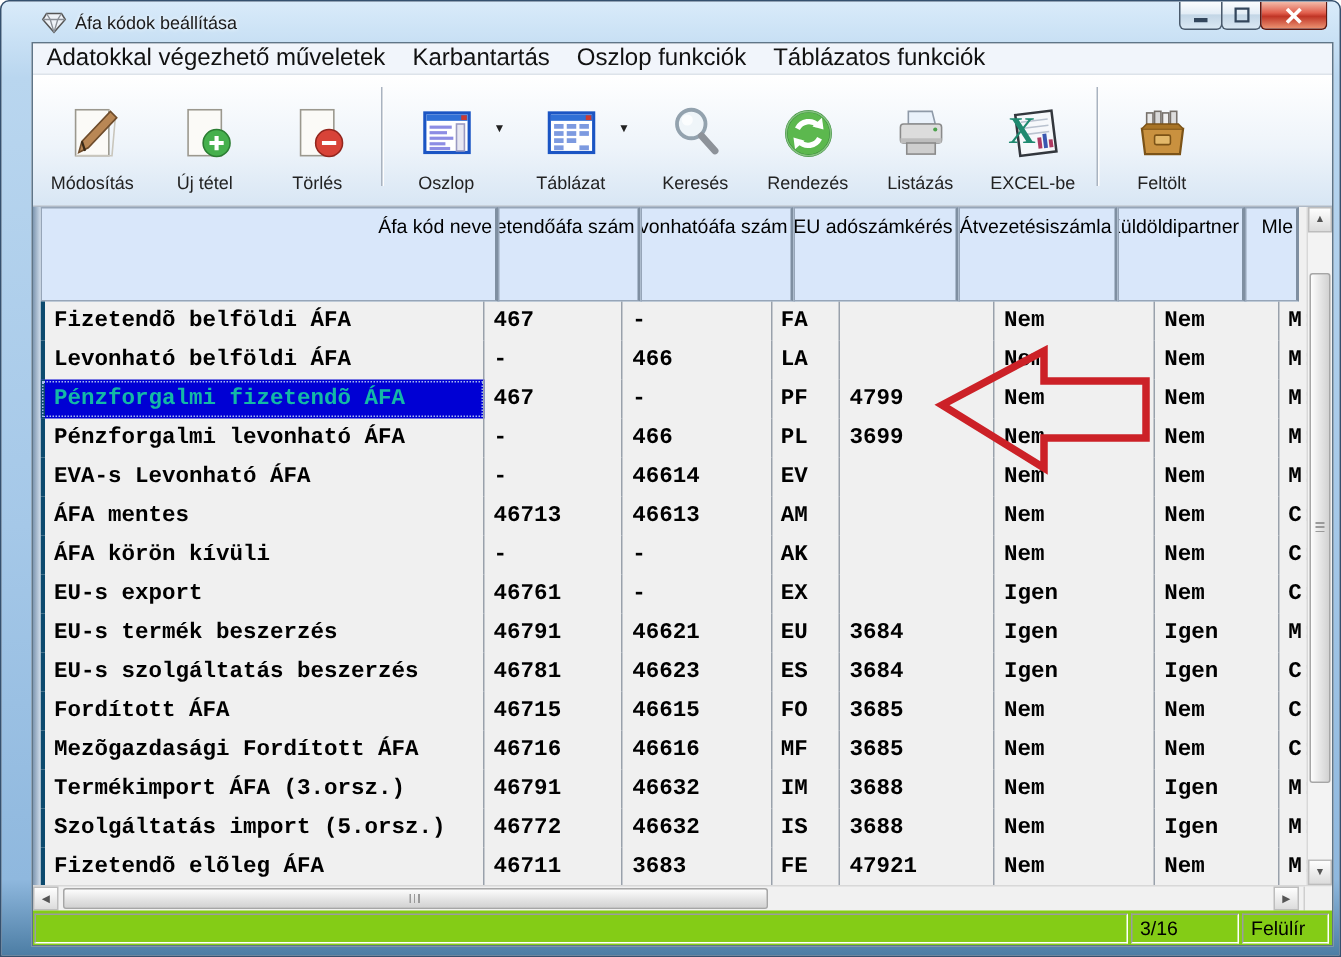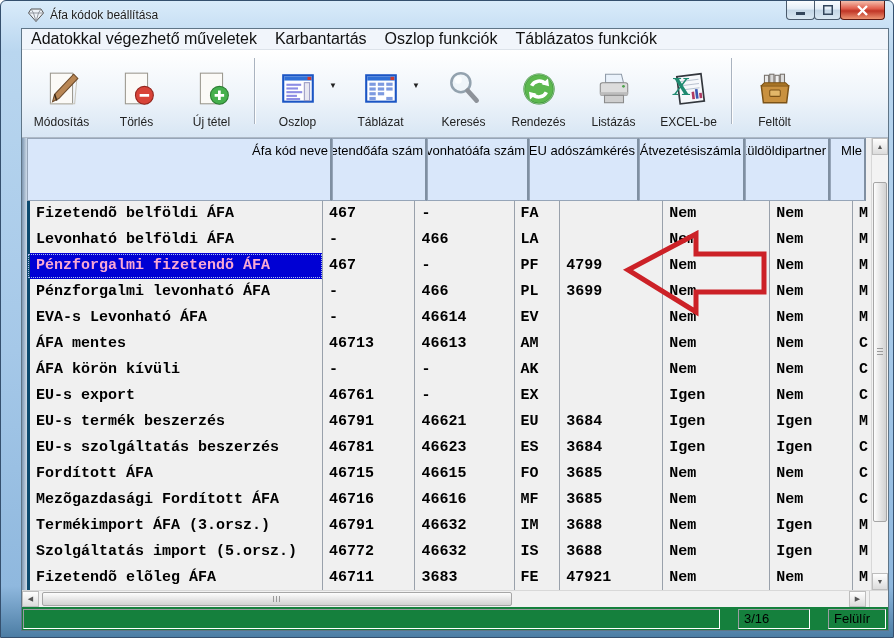--- a/index.html
+++ b/index.html
@@ -63,21 +63,21 @@
     display:flex; flex-direction:row; justify-content:flex-end;
     padding: 0 2px 3px 6px; font-size:13px; line-height:24px; color:#000;
     overflow:hidden; white-space:nowrap; cursor: default; }
 
   .tbody { }
   .trow { display:flex; height:26px; }
   .tcell { height:26px; line-height:26px; padding-left:6px;
     font-family:"Liberation Mono","DejaVu Sans Mono",monospace; font-weight:700; font-size:15px;
     color:#000; border-right:1px solid #99a1ab; white-space:nowrap; overflow:hidden; }
   .tcell.c0 { border-left:3px solid #0c4a6e; }
-  .tcell.selected { background:#0000d4; color:#f9a8d4; outline:1px dotted #aabdf0; outline-offset:-2px; }
+  .tcell.selected { background:#0000d4; color:#14b8a6; outline:1px dotted #aabdf0; outline-offset:-2px; }
 
   .c0{width:305px}.c1{width:95px}.c2{width:102px}.c3{width:47px}
   .c4{width:106px}.c5{width:110px}.c6{width:85px}.c7{width:36px}
 
   
   .arrow { position:absolute; left:600px; top:92px; pointer-events:none; }
 
   
   .vscroll { position:absolute; top:0; right:0; bottom:0; width:17px; background:#f3f3f3;
     border-left:1px solid #d8d8d8; }
@@ -93,21 +93,21 @@
   .harrow { width:17px; height:100%; display:flex; align-items:center; justify-content:center;
     background:linear-gradient(180deg,#fefefe,#dcdcdc); border:1px solid #bdbdbd; font-size:7px; color:#555; flex:0 0 17px;}
   .htrack { flex:1 1 auto; position:relative; }
   .hthumb { position:absolute; left:3px; top:1px; bottom:1px; width:470px;
     background:linear-gradient(180deg,#fdfdfd,#e2e2e2 60%,#d2d2d2); border:1px solid #a6a6a6; border-radius:2px; }
   .hgrip { position:absolute; top:3px; bottom:3px; left:50%; width:8px; margin-left:-4px;
     background:repeating-linear-gradient(90deg,#9a9a9a 0 1px,transparent 1px 3px); }
   .hcorner { flex:0 0 19px; margin-left:3px; background:#f1f1f1; border-left:1px solid #cfcfcf; }
 
   
-  .statusbar { flex:0 0 23px; background:#15803d; display:flex; gap:18px; padding:2px 2px 1px 1px; }
+  .statusbar { flex:0 0 23px; background:#84cc16; display:flex; gap:2px; padding:2px 2px 1px 1px; }
   .spanel { border:1px solid; border-color:#9a9ca1 #ffffff #ffffff #9a9ca1; font-size:13px;
     line-height:18px; padding:0 5px; color:#000; }
   .spanel.main { flex:1 1 auto; }
   .spanel.pos { flex:0 0 72px; }
   .spanel.mode { flex:0 0 58px; }
 </style>
 </head>
 <body>
 
 <div class="window">
@@ -159,36 +159,36 @@
             <path d="M11 23 L13 29" stroke="#3a2a18" stroke-width="1.4"></path>
           </svg>
         </span>
         <span class="tlabel">Módosítás</span>
       </div>
 
       <div class="tbtn">
         <span class="ticon">
           <svg width="38" height="38" viewBox="0 0 36 36">
             <rect x="7" y="3" width="21" height="29" fill="#fbfaf7" stroke="#9b988e"></rect>
+            <circle cx="25" cy="24" r="8.5" fill="#45b04d" stroke="#2c7d33"></circle>
+            <path d="M25 19.5 V28.5 M20.5 24 H29.5" stroke="#fff" stroke-width="2.6"></path>
+          </svg>
+        </span>
+        <span class="tlabel">Új tétel</span>
+      </div>
+
+      <div class="tbtn">
+        <span class="ticon">
+          <svg width="38" height="38" viewBox="0 0 36 36">
+            <rect x="7" y="3" width="21" height="29" fill="#fbfaf7" stroke="#9b988e"></rect>
             <circle cx="25" cy="24" r="8.5" fill="#d84338" stroke="#93261e"></circle>
             <path d="M20.5 24 H29.5" stroke="#fff" stroke-width="2.6"></path>
           </svg>
         </span>
         <span class="tlabel">Törlés</span>
-      </div>
-
-      <div class="tbtn">
-        <span class="ticon">
-          <svg width="38" height="38" viewBox="0 0 36 36">
-            <rect x="7" y="3" width="21" height="29" fill="#fbfaf7" stroke="#9b988e"></rect>
-            <circle cx="25" cy="24" r="8.5" fill="#45b04d" stroke="#2c7d33"></circle>
-            <path d="M25 19.5 V28.5 M20.5 24 H29.5" stroke="#fff" stroke-width="2.6"></path>
-          </svg>
-        </span>
-        <span class="tlabel">Új tétel</span>
       </div>
 
       <div class="tsep"></div>
 
       <div class="tbtn">
         <span class="ticon">
           <svg width="38" height="38" viewBox="0 0 36 36">
             <rect x="4" y="5" width="28" height="25" fill="#ffffff" stroke="#1b55c4" stroke-width="2"></rect>
             <rect x="5" y="6" width="26" height="4" fill="#2f6fd6"></rect>
             <rect x="27" y="6.5" width="3.5" height="3" fill="#cc3a30"></rect>

